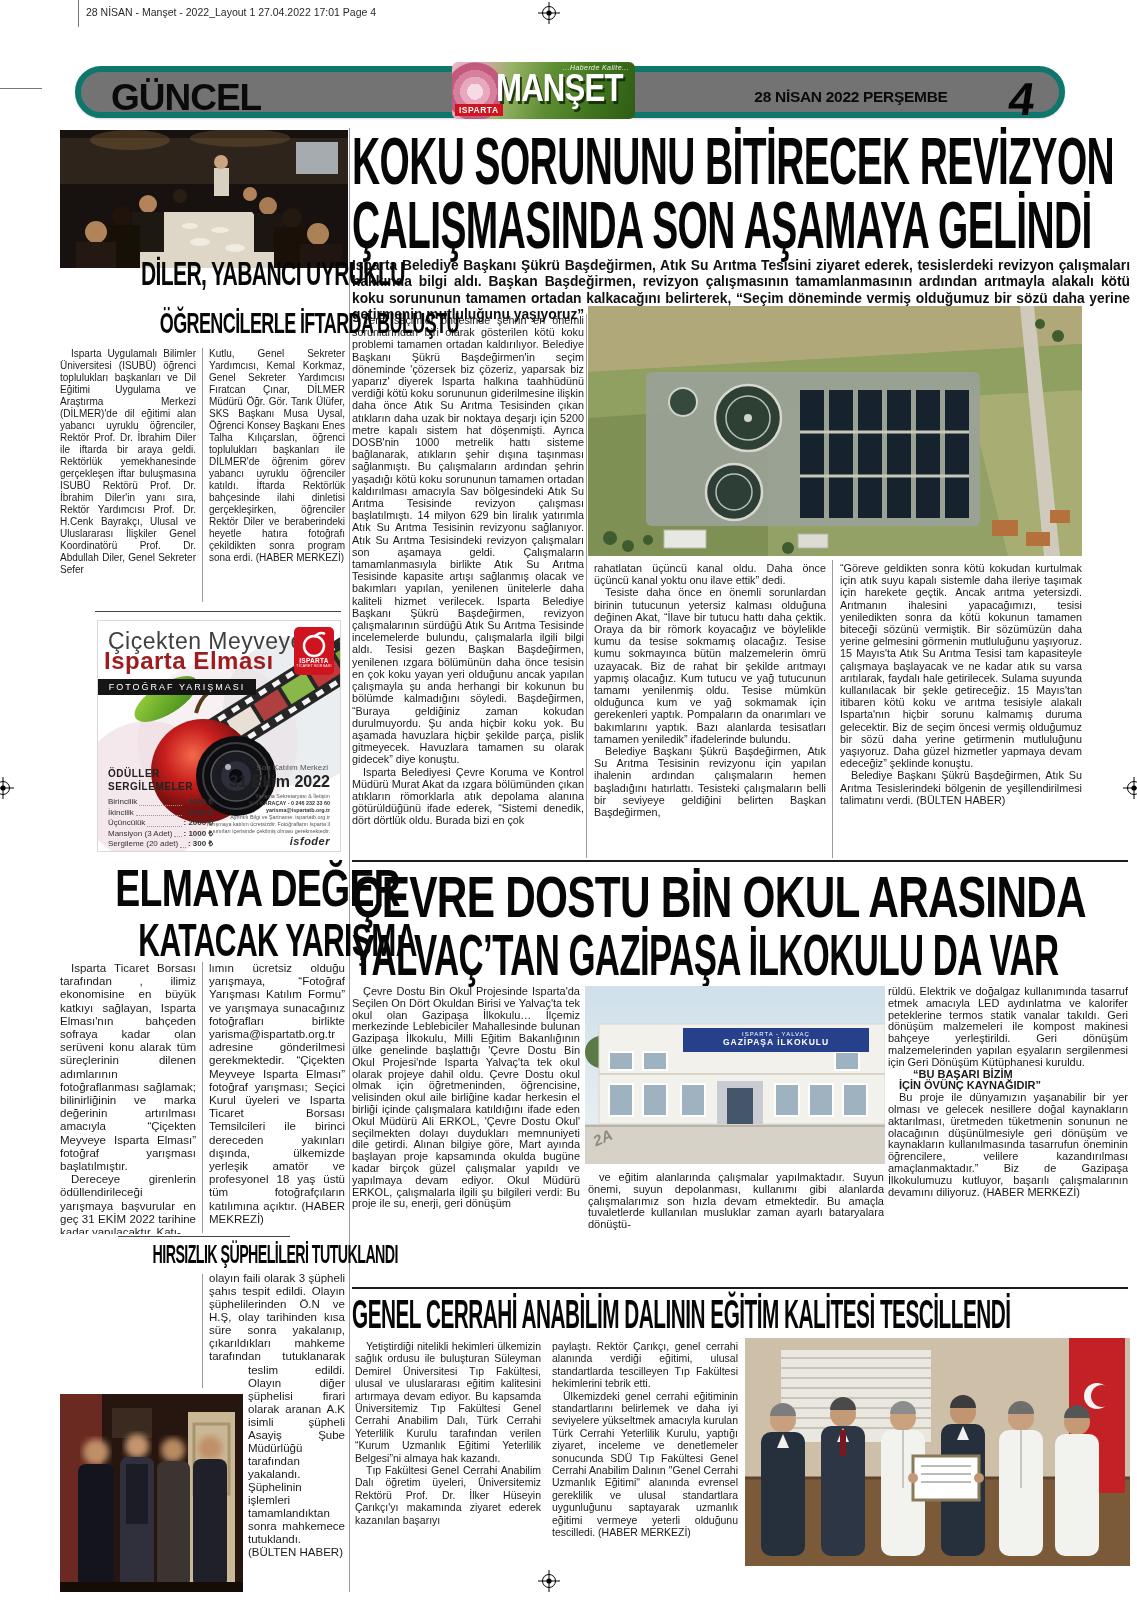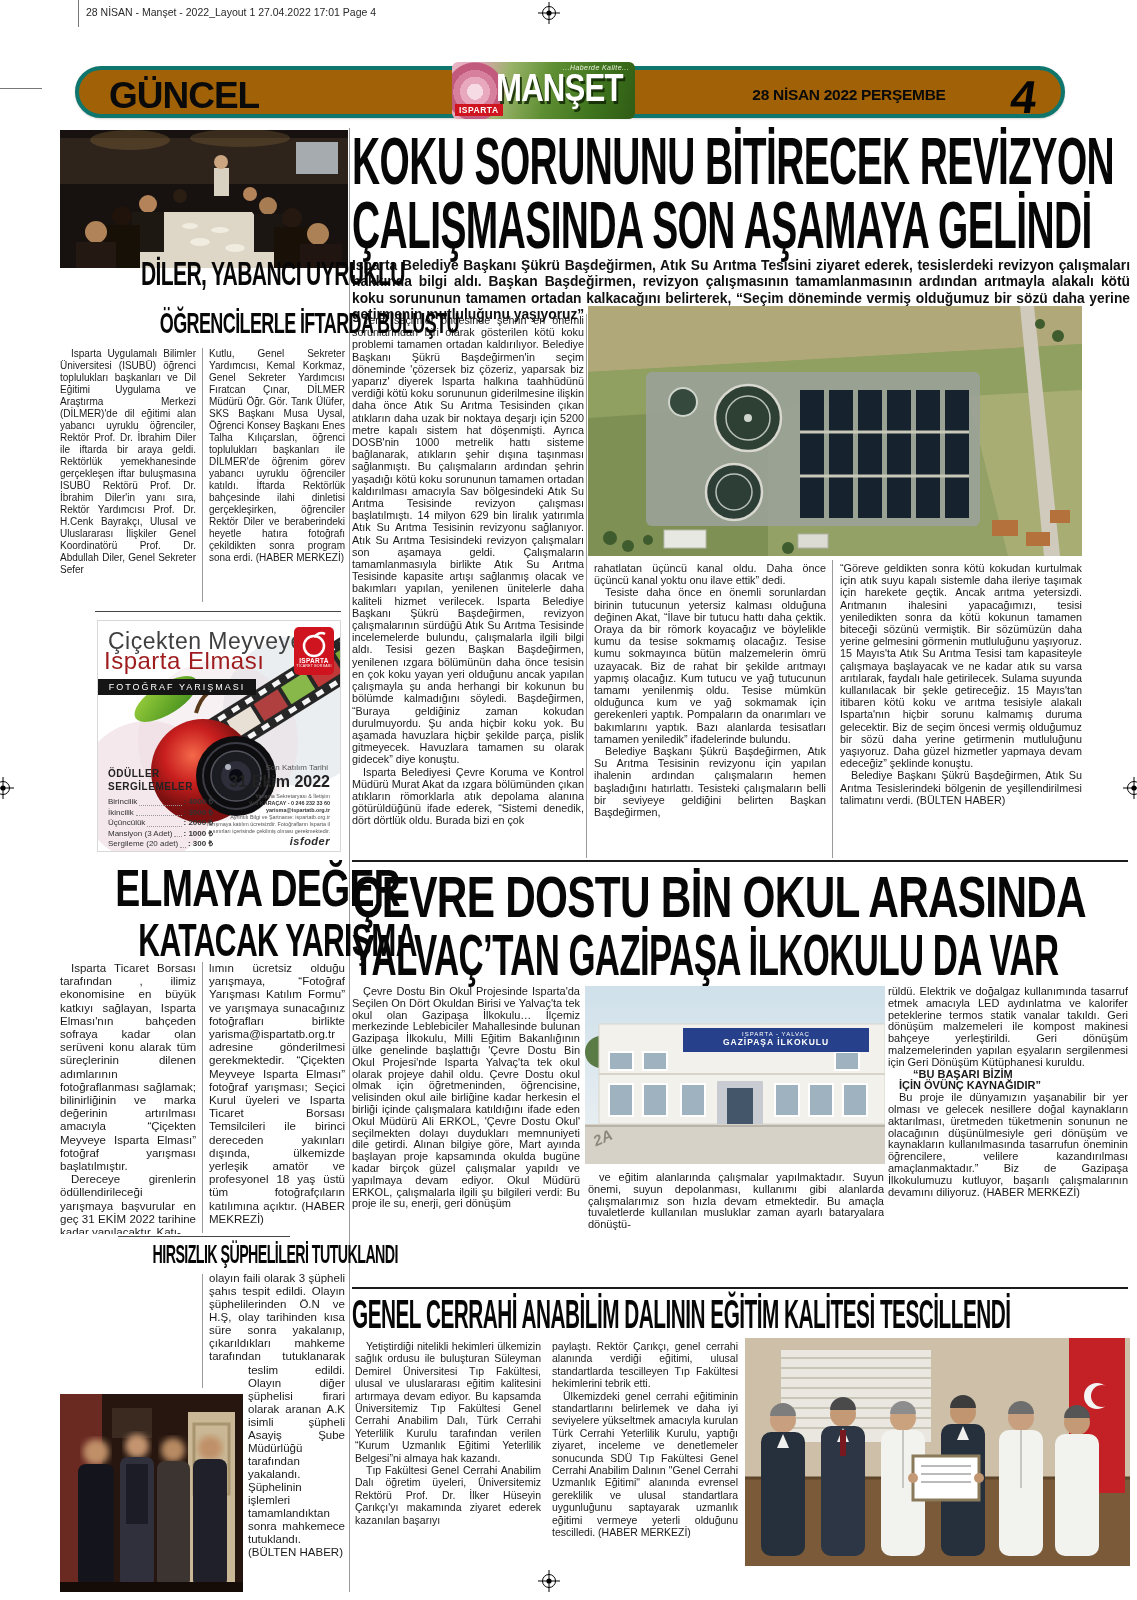--- a/index.html
+++ b/index.html
@@ -2,21 +2,21 @@
 <html><head>
 <meta charset="utf-8">
 <style>
   * { margin:0; padding:0; box-sizing:border-box; }
   html,body { background:#d9d9d9; }
   .page { position:relative; width:1137px; height:1600px; margin:0 auto; background:#ffffff;
           font-family:"Liberation Sans", sans-serif; color:#141414; overflow:hidden; }
   .abs { position:absolute; }
   
   .printline { font-size:10.5px; color:#2a2a2a; white-space:nowrap; }
-  .pill { border:4px solid #0f766e; border-radius:26px; background:#a16207; box-shadow:0 1px 2px rgba(0,0,0,.18);text-decoration:underline; }
+  .pill { border:6px solid #0f766e; border-radius:26px; background:#737373; box-shadow:0 1px 2px rgba(0,0,0,.18);text-decoration:underline; }
   .guncel { font-weight:bold; font-size:37px; letter-spacing:-1px; color:#0a0a0a; }
   .dateline { font-weight:bold; font-size:15.5px; letter-spacing:-.3px; color:#0a0a0a; white-space:nowrap; }
   .pagenum { font-weight:bold; font-size:46px; letter-spacing:-2px; transform:skewX(-8deg); color:#050505; }
   .masthead { overflow:hidden; border-radius:6px;
     background:linear-gradient(105deg,#e9b6c6 0%,#dfa4b4 14%,#9ab36a 30%,#5f8f33 52%,#41761f 75%,#2f5c14 100%); }
   .mast-rose { position:absolute; left:0; top:0; width:72px; height:100%;
     background:radial-gradient(circle at 32% 52%, #f6dbe4 0 14%, #e8a9bf 14% 26%, #d6809d 26% 38%, #c25a7e 38% 50%, rgba(194,90,126,0) 52%); }
   .mast-city { position:absolute; left:3px; bottom:3px; background:#cf1420; color:#fff; font-size:8.5px; font-weight:bold; letter-spacing:.5px; padding:1px 4px; }
   .mast-tag { position:absolute; top:2px; right:6px; font-size:7px; color:#eef3e2; letter-spacing:.4px; font-style:italic; }
   .mast-title { position:absolute; left:44px; top:5px; font-size:38px; font-weight:bold; color:#ffffff;
@@ -42,21 +42,21 @@
   .s6 { font-size:11.5px; line-height:13px; }     
   .lead { position:absolute; font-weight:bold; font-size:13.8px; line-height:16.4px; text-align:justify; color:#101010; }
   .subhd { font-weight:bold; text-indent:0; }
   .subhd.ind { padding-left:14px; }
   
   .photo { position:absolute; overflow:hidden; background:#888; }
   .photo svg { display:block; }
   
   .ad { position:absolute; background:#fff; border:1px solid #d8d8d8; overflow:hidden; }
   .ad-title1 { position:absolute; left:10px; top:7px; font-size:23px; color:#3f3f3f; letter-spacing:.5px; }
-  .ad-title2 { position:absolute; left:6px; top:26px; font-size:24px; font-weight:normal; color:#9e1b1e; letter-spacing:.5px; }
+  .ad-title2 { position:absolute; left:6px; top:26px; font-size:24px; font-weight:bold; color:#9e1b1e; letter-spacing:.5px; }
   .ad-banner { position:absolute; left:0; top:58px; width:158px; background:#151515; color:#fff; font-size:9px; letter-spacing:2px; text-align:center; padding:3px 0; }
   .ad-logo { position:absolute; right:6px; top:6px; width:40px; height:48px; background:#cf1420; border-radius:5px; text-align:center; color:#fff; }
   .ad-logo .lg-city { font-size:6.5px; font-weight:bold; display:block; margin-top:30px; letter-spacing:.3px; }
   .ad-logo .lg-org { font-size:3.6px; display:block; letter-spacing:.2px; }
   .ad-awards { position:absolute; left:10px; top:146px; font-size:10px; font-weight:bold; color:#222; line-height:13px; letter-spacing:.5px; }
   .ad-prizes { position:absolute; left:10px; top:176px; width:105px; }
   .prize-row { display:flex; font-size:8px; color:#333; line-height:10.5px; }
   .prize-row .lbl { white-space:nowrap; }
   .prize-row .leader { flex:1; border-bottom:1px dotted #999; margin:0 2px 2px 2px; }
   .prize-row .amt { font-weight:bold; white-space:nowrap; }
@@ -331,21 +331,21 @@
           <span class="lbl">Mansiyon (3 Adet)</span>
           <span class="leader"></span>
           <span class="amt">: 1000 ₺</span>
         </div>
       <div class="prize-row">
           <span class="lbl">Sergileme (20 adet)</span>
           <span class="leader"></span>
           <span class="amt">: 300 ₺</span>
         </div>
     </div>
-    <div class="ad-deadline-label">Son Katılım Tarihi</div>
+    <div class="ad-deadline-label">Son Katılım Merkezi</div>
     <div class="ad-deadline">31 Ekim 2022</div>
     <div class="ad-contact">
         <p>Yarışma Sekretaryası &amp; İletişim</p>
         <p>Veli KARAÇAY - 0 246 232 33 60</p>
         <p>yarisma@ispartatb.org.tr</p>
         <p>Ayrıntılı Bilgi ve Şartname: ispartatb.org.tr</p>
         <p>Yarışmaya katılım ücretsizdir. Fotoğrafların Isparta il</p>
         <p>sınırları içerisinde çekilmiş olması gerekmektedir.</p>
       </div>
     <div class="ad-partner">isfoder</div>

